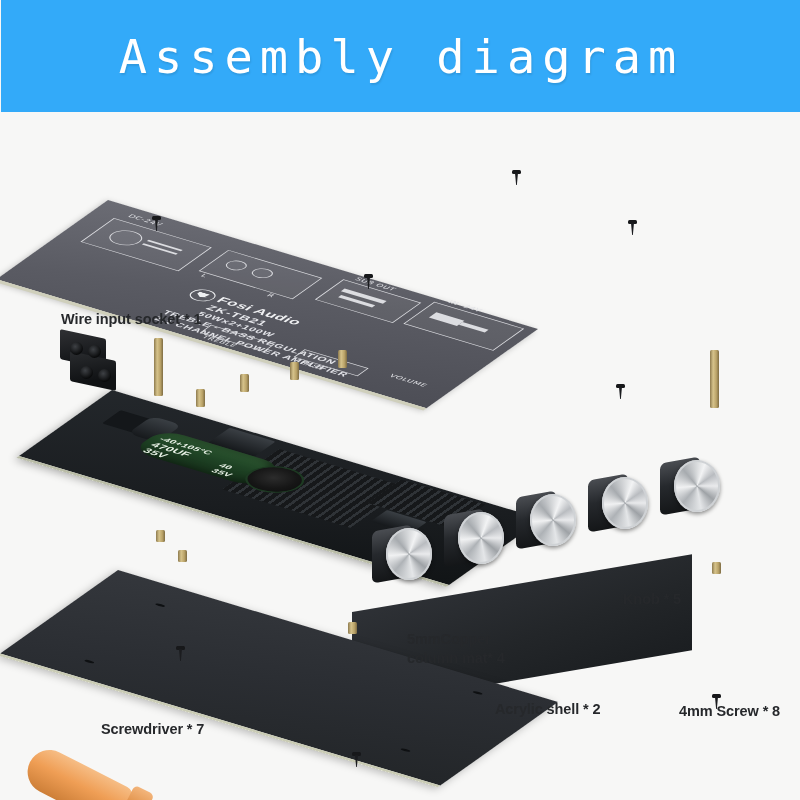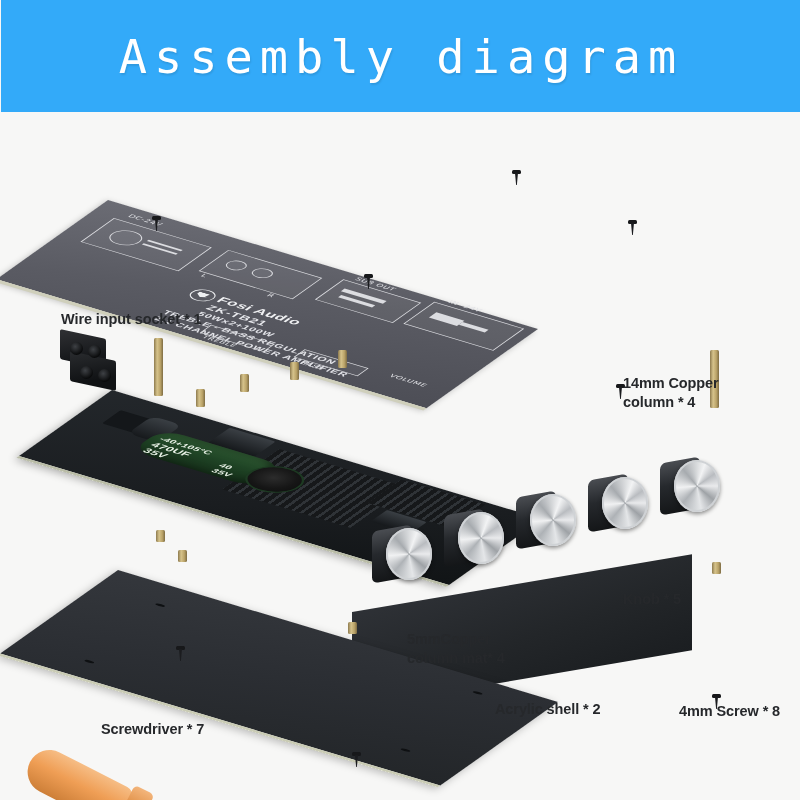--- a/index.html
+++ b/index.html
@@ -390,22 +390,20 @@
       </div>
 
     <div class="screwdriver">
       <div class="sd-handle"></div>
       <div class="sd-collar"></div>
 
     </div>
 
     <div class="label" style="left:26px; top:198px;">Wire input socket * 1</div>
 
-    <div class="label" style="left:588px; top:262px;">14mm Copper
-column * 4</div>
 
     <div class="label" style="left:588px; top:478px;">Knob * 5</div>
 
     <div class="label" style="left:372px; top:518px;">5mmCopper
 column mat* 4</div>
 
     <div class="label" style="left:460px; top:588px;">Acrylic shell * 2</div>
 
     <div class="label" style="left:644px; top:590px;">4mm Screw * 8</div>
 

